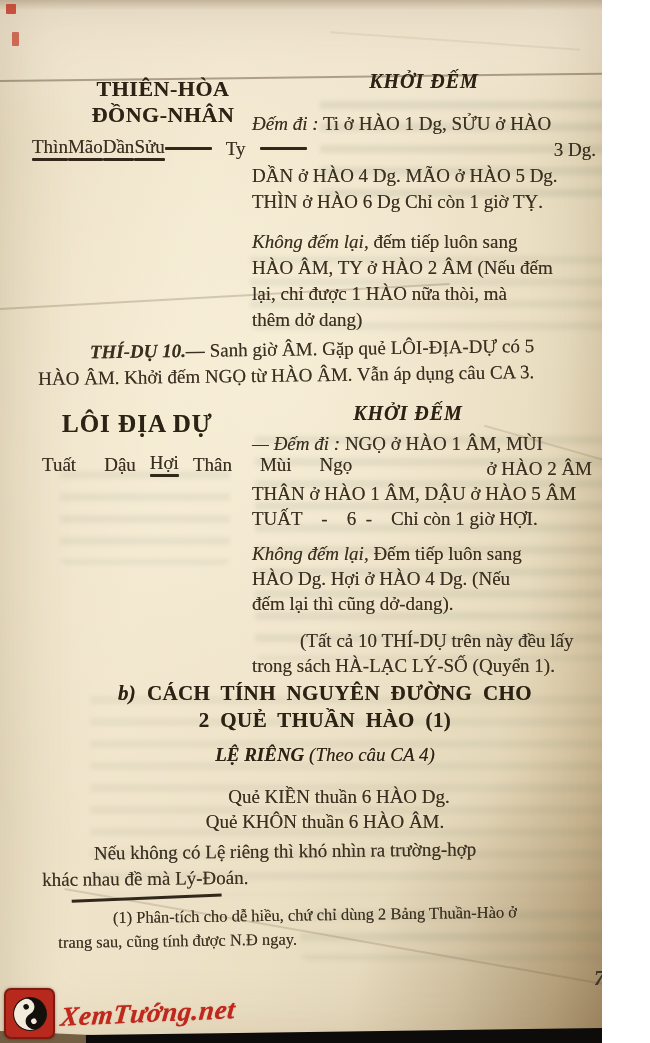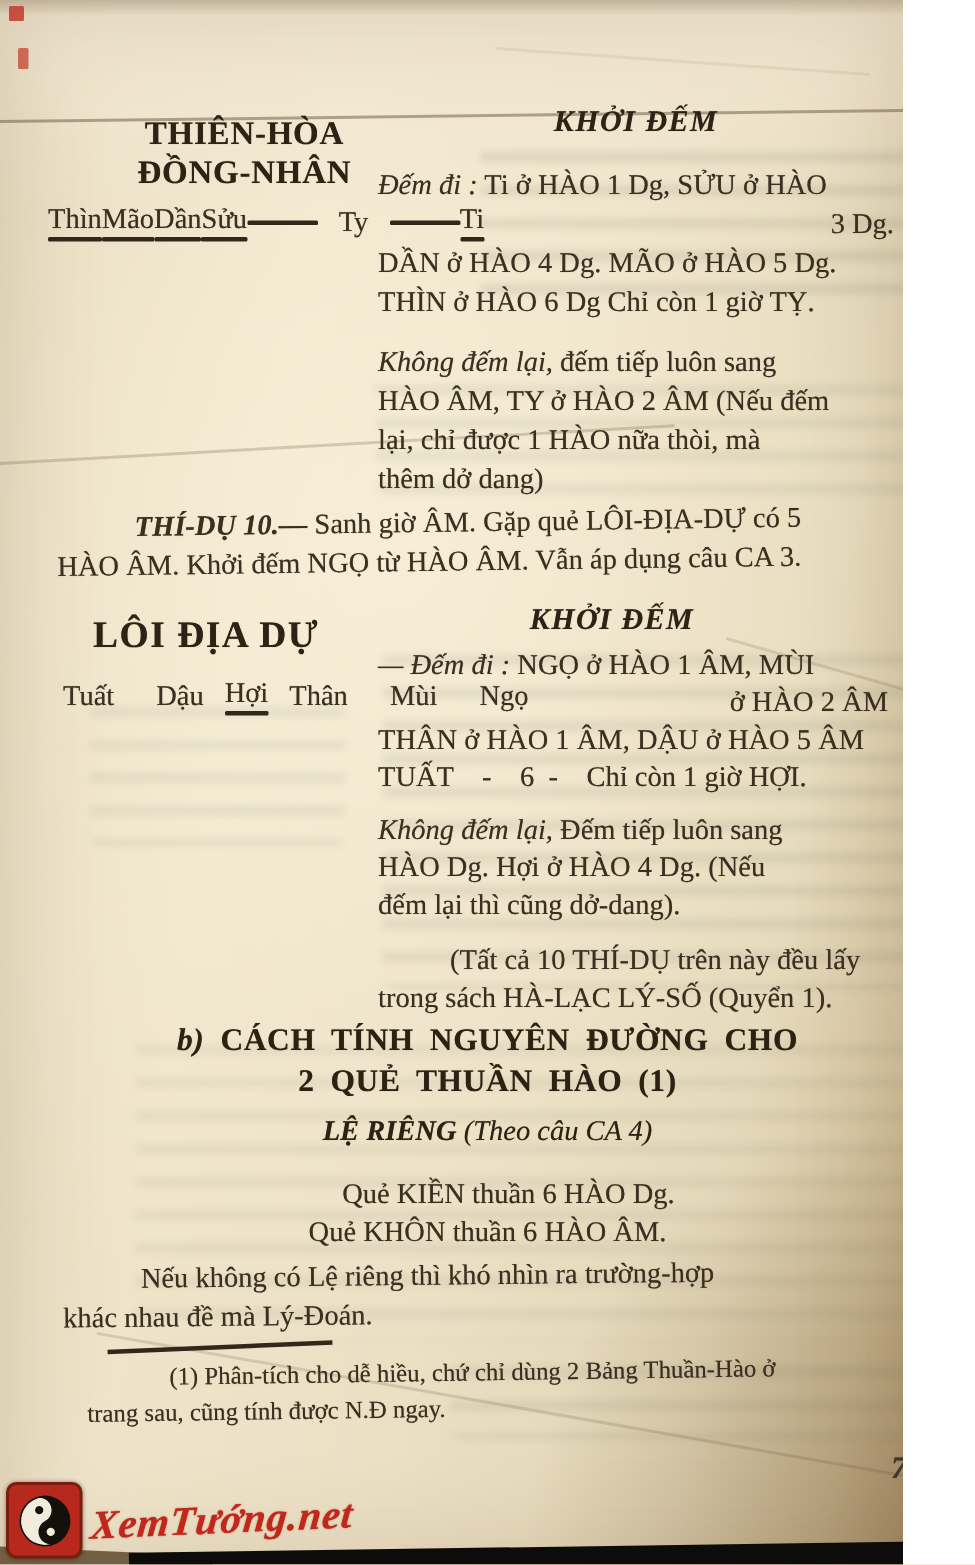--- a/index.html
+++ b/index.html
@@ -100,24 +100,20 @@
     </div>
     <div class="hx-row-yang">
       <div class="hx-label">Sửu</div>
       <div class="hx-bar"></div>
     </div>
     <div class="hx-row-yin">
       <div class="hx-dash"></div>
       <div class="hx-label" style="height:auto;">Ty</div>
       <div class="hx-dash"></div>
     </div>
-    <div class="hx-row-yang">
-      <div class="hx-label">Ti</div>
-      <div class="hx-bar"></div>
-    </div>
   </div>
 
   <div class="abs" style="left:252px;top:70px;width:390px;">
     <div class="kd-header" style="margin-right:46px;">KHỞI ĐẾM</div>
     <div class="tl" style="margin-top:18px;"><span class="ital">Đếm đi :</span> <span>Ti ở HÀO 1 Dg, SỬU ở HÀO</span></div>
     <div class="tl al-r1">3 Dg.</div>
     <div class="tl">DẦN ở HÀO 4 Dg. MÃO ở HÀO 5 Dg.</div>
     <div class="tl">THÌN ở HÀO 6 Dg Chỉ còn 1 giờ TỴ.</div>
     <div class="tl gap14"><span class="ital">Không đếm lại,</span> <span>đếm tiếp luôn sang</span></div>
     <div class="tl">HÀO ÂM, TY ở HÀO 2 ÂM (Nếu đếm</div>

